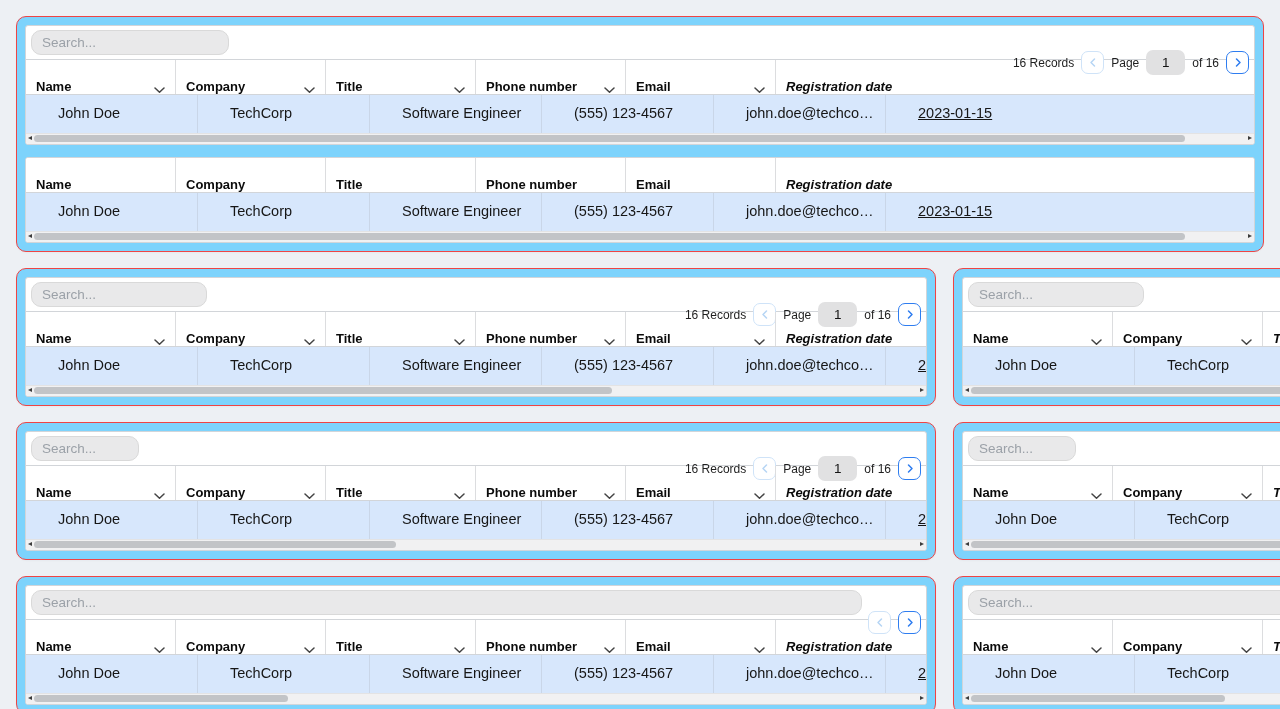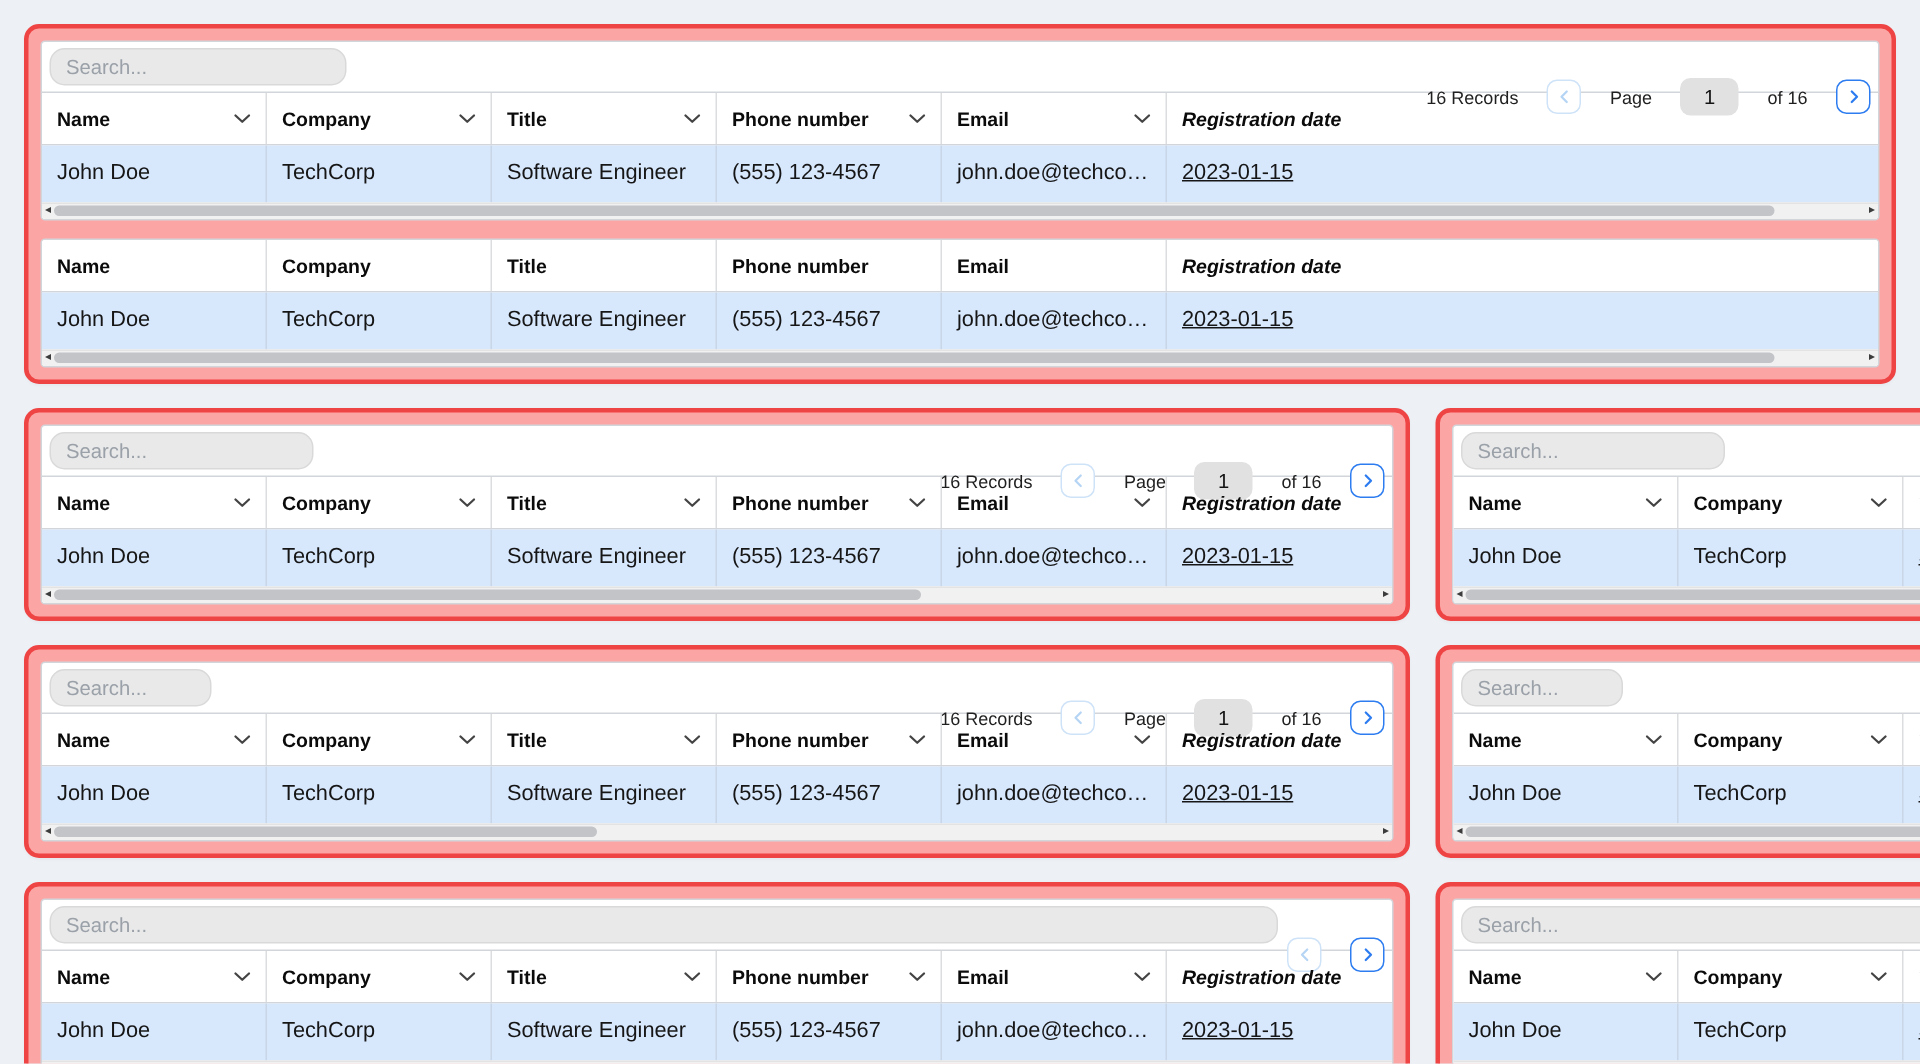--- a/index.html
+++ b/index.html
@@ -2,52 +2,52 @@
 <html><head>
 <meta charset="utf-8">
 <style>
   html,body{margin:0;padding:0;width:1280px;height:709px;overflow:hidden;}
   body{background:#edf0f4;font-family:"Liberation Sans",sans-serif;box-sizing:border-box;padding:16px;}
   .page{display:flex;flex-direction:column;gap:16px;}
   .row{display:grid;gap:17px;}
   .row-2{grid-template-columns:1fr 1fr;}
   .row-3{grid-template-columns:1fr 1fr 1fr;}
   .row-4{grid-template-columns:1fr 1fr 1fr 1fr;}
-  .card{background:#fca5a5;border:3px solid #ef4444;border-radius:10px;padding:8px;box-shadow:0 1px 2px rgba(20,30,50,.03);}
+  .card{background:#7dd3fc;border:1px solid #ef4444;border-radius:10px;padding:8px;box-shadow:0 1px 2px rgba(20,30,50,.03);}
   .card-xl{display:flex;flex-direction:column;gap:12px;}
   .widget{border:1px solid #d2d5d9;border-radius:3px;background:#fff;overflow:hidden;position:relative;}
   
   .toolbar{height:33px;display:flex;align-items:center;justify-content:space-between;padding:0 5px;gap:6px;}
   .search{height:25px;box-sizing:border-box;border:1px solid #d9d9d9;background:#e9e9ea;border-radius:10px;
           padding:0 10px;font-size:13.5px;color:#333;outline:none;font-family:inherit;}
   .search::placeholder{color:#9ba1a8;}
   .size-xl .search{width:198px;}
   .size-lg .search{width:176px;}
   .size-md .search{width:108px;}
   .size-sm .search{flex:1;min-width:0;}
-  .pager{display:flex;align-items:center;gap:19px;flex:none;font-size:12px;color:#1f1f1f;white-space:nowrap;margin-top:40px;}
+  .pager{display:flex;align-items:center;gap:7px;flex:none;font-size:12px;color:#1f1f1f;white-space:nowrap;margin-top:40px;}
   .pgbtn{width:23px;height:23px;box-sizing:border-box;border-radius:7px;background:#fff;display:flex;
          align-items:center;justify-content:center;padding:0;cursor:pointer;flex:none;}
   .btn-next{border:1.6px solid #2e7df0;color:#2e7df0;}
   .btn-prev{border:1.6px solid #cfe3f8;color:#b6d5f4;}
   .pageinput{width:35px;height:23px;border:none;border-radius:7px;background:#e1e1e2;text-align:center;
              font-size:13.5px;color:#141414;outline:none;font-family:inherit;}
   
   .tbl{display:flex;width:900px;}
   .size-xl .tbl{width:100%;}
   .thead{height:34px;border-bottom:1px solid #d2d5d9;background:#fff;}
   .toolbar + .thead{border-top:1px solid #d2d5d9;}
-  .th{width:150px;flex:none;box-sizing:border-box;display:flex;align-items:center;justify-content:space-between;
+  .th{width:150px;flex:none;box-sizing:border-box;display:flex;align-items:flex-end;justify-content:space-between;
       padding:0 10px 0 10px;border-right:1px solid #dcdddf;font-size:13px;font-weight:700;color:#0b0b0b;overflow:hidden;}
   .th:last-child{border-right:none;font-style:italic;}
   .size-xl .th:last-child,.size-xl .td:last-child{flex:1;}
   .th .sorticon{flex:none;margin-left:6px;}
   .trow{height:38px;background:#d7e7fc;}
   .td{width:150px;flex:none;box-sizing:border-box;padding:0 10px;border-right:1px solid #c9d6e8;
-      font-size:14.5px;color:#161616;line-height:37px;white-space:nowrap;overflow:hidden;text-overflow:ellipsis;}
+      font-size:14.5px;color:#161616;line-height:37px;white-space:nowrap;overflow:hidden;text-overflow:ellipsis;margin-left:22px;}
   .td:last-child{border-right:none;text-decoration:underline;}
   
   .sbar{height:10px;background:#f1f1f2;position:relative;border-top:1px solid #e3e3e4;}
   .sthumb{position:absolute;top:1px;left:8px;height:7px;background:#c2c4c7;border-radius:4px;}
   .sarrow{position:absolute;top:2px;width:0;height:0;border-top:2.5px solid transparent;border-bottom:2.5px solid transparent;}
   .sarrow-l{left:2px;border-right:4px solid #3c3c3c;}
   .sarrow-r{right:2px;border-left:4px solid #3c3c3c;}
 </style>
 </head>
 <body>

